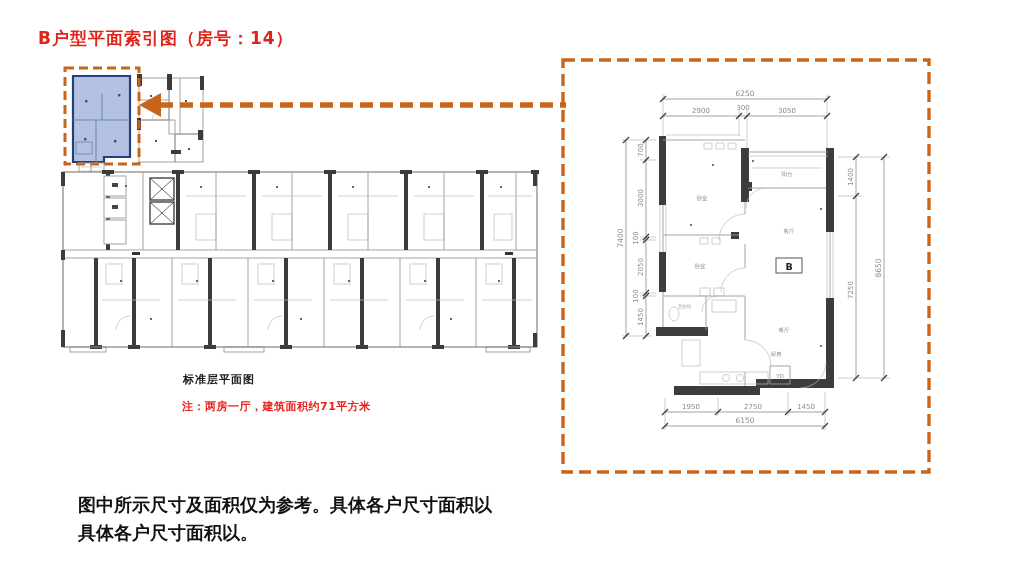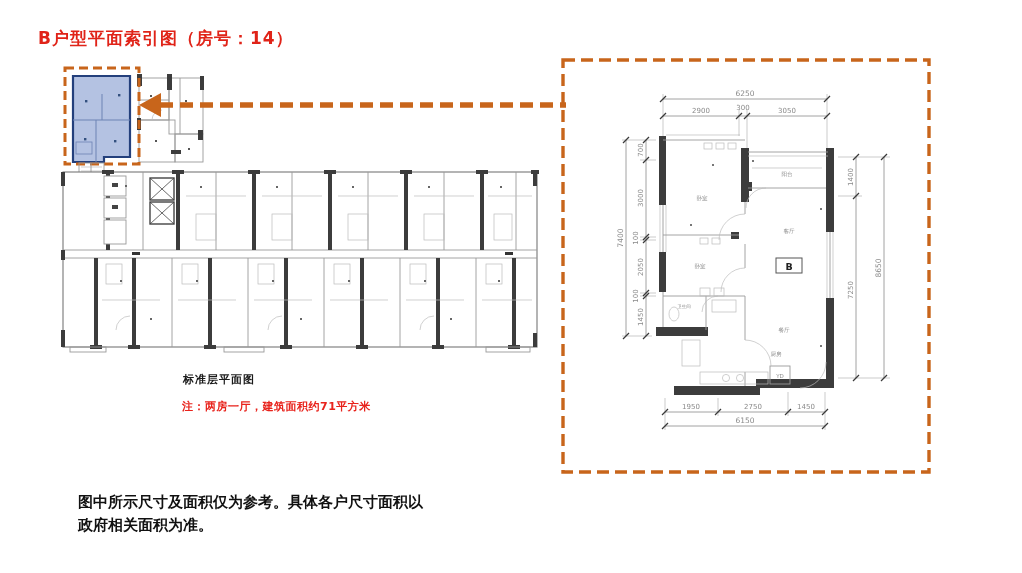--- a/index.html
+++ b/index.html
@@ -2,21 +2,21 @@
 <html><head>
 <meta charset="utf-8">
 <style>
   html,body{margin:0;padding:0;background:#e9e9e9;}
   .page{position:relative;width:1022px;height:573px;background:#ffffff;overflow:hidden;
         font-family:"DejaVu Sans","Liberation Sans",sans-serif;margin:0 auto;
         box-shadow:0 0 4px rgba(0,0,0,.25);}
   .title{position:absolute;left:38px;top:27px;font-size:17px;font-weight:bold;color:#e02318;letter-spacing:1px;}
   .caption{position:absolute;left:183px;top:372px;font-size:11px;font-weight:bold;color:#1a1a1a;letter-spacing:1px;}
   .note{position:absolute;left:151px;top:399px;font-size:11px;font-weight:bold;color:#e8231c;letter-spacing:.5px;margin-left:31px;}
-  .footer{position:absolute;left:78px;top:491px;width:440px;font-size:15px;font-weight:bold;color:#111;line-height:1.55;}
+  .footer{position:absolute;left:78px;top:491px;width:440px;font-size:18px;font-weight:bold;color:#111;line-height:1.55;}
   svg{position:absolute;}
   .dim{font-size:7.5px;fill:#8a8a8a;}
   .dimsmall{font-size:7px;fill:#8a8a8a;}
   .room{font-size:5.5px;fill:#8a8a8a;}
   .roomsmall{font-size:4.5px;fill:#8a8a8a;}
   .blabel{font-size:9.5px;font-weight:bold;fill:#222;}
   .thin{stroke:#9a9a9a;stroke-width:.9;fill:none;}
   .lite{stroke:#bbbbbb;stroke-width:.7;fill:none;}
   .wall{fill:#3c3c3c;}
   .ext{stroke:#b5b5b5;stroke-width:.7;}
@@ -382,16 +382,16 @@
       <text class="dimsmall" x="806" y="409" text-anchor="middle">1450</text>
       <text class="dim" x="745" y="423" text-anchor="middle">6150</text>
     </g>
   </svg>
 
   <div class="caption">标准层平面图</div>
   <div class="note">注：两房一厅，建筑面积约71平方米</div>
 
   <div class="footer">
     <div>图中所示尺寸及面积仅为参考。具体各户尺寸面积以</div>
-    <div>政府相关面积为准。</div>
+    <div>具体各户尺寸面积以。</div>
   </div>
 
 </div>
 
 </body></html>

